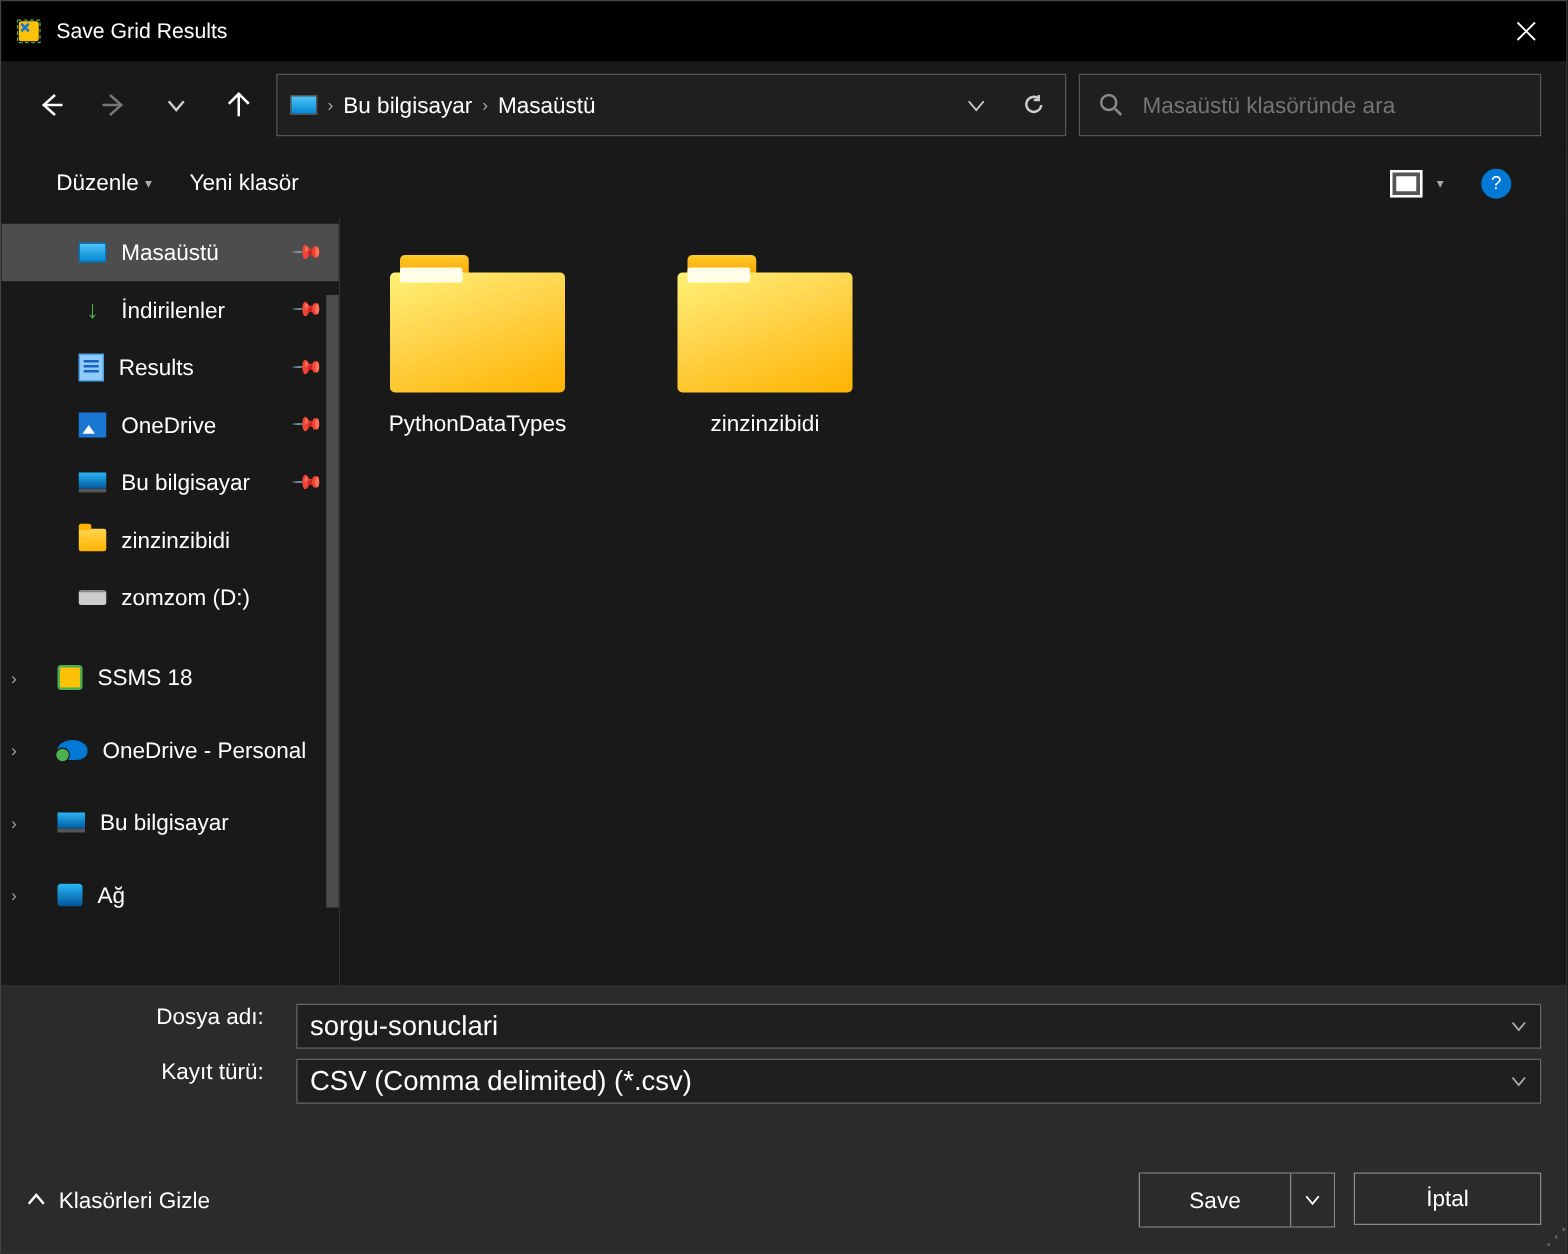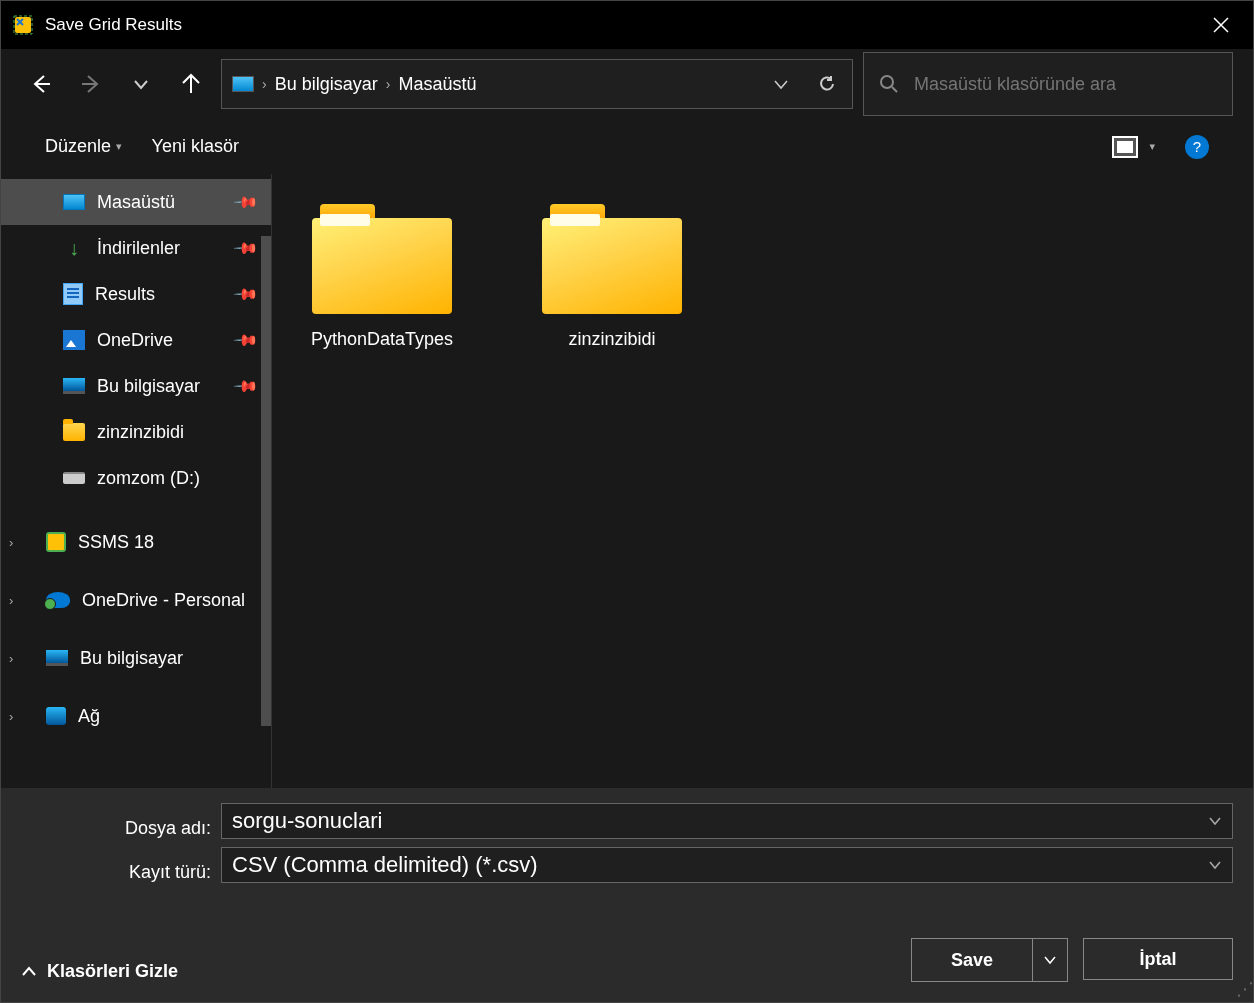--- a/index.html
+++ b/index.html
@@ -17,21 +17,21 @@
 .navbar { height: 70px; background: #191919; display: flex; align-items: center; padding: 0 20px; gap: 10px; }
 .nav-btn { width: 40px; height: 40px; display: flex; align-items: center; justify-content: center; cursor: pointer; color: #aaa; }
 .nav-btn.active { color: #fff; }
 .breadcrumb { flex: 1; height: 50px; border: 1px solid #555; background: #1f1f1f; display: flex; align-items: center; padding: 0 10px; gap: 8px; }
 .breadcrumb .pc-icon { width: 22px; height: 16px; background: linear-gradient(#4fc3f7, #0288d1); border: 1px solid #555; }
 .breadcrumb .sep { color: #aaa; font-size: 14px; }
 .breadcrumb .crumb { font-size: 18px; }
 .breadcrumb .spacer { flex: 1; }
 .breadcrumb .dd { color: #ccc; }
 .breadcrumb .refresh { color: #ccc; margin-left: 20px; margin-right: 5px; }
-.searchbox { width: 370px; height: 64px; border: 1px solid #555; background: #1f1f1f; display: flex; align-items: center; padding: 0 15px; gap: 15px; }
+.searchbox { width: 370px; height: 50px; border: 1px solid #555; background: #1f1f1f; display: flex; align-items: center; padding: 0 15px; gap: 15px; }
 .searchbox .si { color: #888; }
 .searchbox input { background: transparent; border: none; outline: none; color: #888; font-size: 18px; flex: 1; }
 
 
 .toolbar { height: 55px; background: #191919; display: flex; align-items: center; padding: 0 44px; gap: 30px; }
 .toolbar .tbtn { font-size: 18px; cursor: pointer; display: flex; align-items: center; gap: 5px; }
 .toolbar .spacer { flex: 1; }
 .toolbar .view-icon { width: 26px; height: 22px; border: 2px solid #fff; background: #555; display:inline-block; position:relative; }
 .toolbar .view-icon::after { content:''; position:absolute; inset:3px; background:#fff;}
 .toolbar .help { width: 24px; height: 24px; border-radius: 50%; background: #0078d4; color: #fff; display: flex; align-items: center; justify-content: center; font-size: 15px;}
@@ -69,26 +69,26 @@
 .content { flex: 1; background: #191919; padding: 30px 20px; display: flex; gap: 50px; align-items: flex-start; border-left: 1px solid #333;}
 .folder-item { width: 180px; display: flex; flex-direction: column; align-items: center; gap: 15px; cursor: pointer; }
 .big-folder { width: 140px; height: 110px; position: relative; }
 .big-folder .tab { position: absolute; top: 0; left: 8px; width: 55px; height: 18px; background: linear-gradient(#ffca28, #ffa000); border-radius: 4px 4px 0 0; }
 .big-folder .body-f { position: absolute; top: 14px; left: 0; right: 0; bottom: 0; background: linear-gradient(160deg, #fff176 0%, #ffd54f 40%, #ffb300 100%); border-radius: 4px; }
 .big-folder .inner { position:absolute; top:10px; left:8px; width:50px; height:12px; background:#fffde7; border-radius:2px;}
 .folder-item .label { font-size: 18px; }
 
 
 .footer { background: #2b2b2b; padding: 15px 20px 20px 20px; }
-.form-row { display: flex; align-items: flex-end; margin-bottom: 8px; gap: 10px; }
+.form-row { display: flex; align-items: flex-start; margin-bottom: 8px; gap: 26px; }
 .form-row label { width: 190px; text-align: right; font-size: 18px; }
 .form-row .input-wrap { flex: 1; height: 36px; border: 1px solid #666; background: #1f1f1f; display: flex; align-items: center; padding: 0 10px; }
 .form-row .input-wrap input { flex: 1; background: transparent; border: none; outline: none; color: #fff; font-size: 22px; }
 .form-row .input-wrap .dd { color: #aaa; }
-.footer-bottom { display: flex; align-items: flex-end; margin-top: 55px; font-weight: bold; }
+.footer-bottom { display: flex; align-items: center; margin-top: 55px; }
 .hide-folders { display: flex; align-items: center; gap: 10px; font-size: 18px; cursor: pointer; }
 .footer-bottom .spacer { flex: 1; }
 .btn-group { display: flex; gap: 15px; }
 .btn { height: 42px; border: 1px solid #888; background: #2b2b2b; color: #fff; font-size: 18px; display: flex; align-items: center; justify-content: center; cursor: pointer; }
 .btn-save { width: 120px; }
 .btn-save-dd { width: 35px; border-left: 1px solid #888; }
 .btn-cancel { width: 150px; }
 .save-combo { display:flex; border:1px solid #888;}
 .save-combo .btn{border:none;}
 .save-combo .btn-save-dd{border-left:1px solid #888;}

